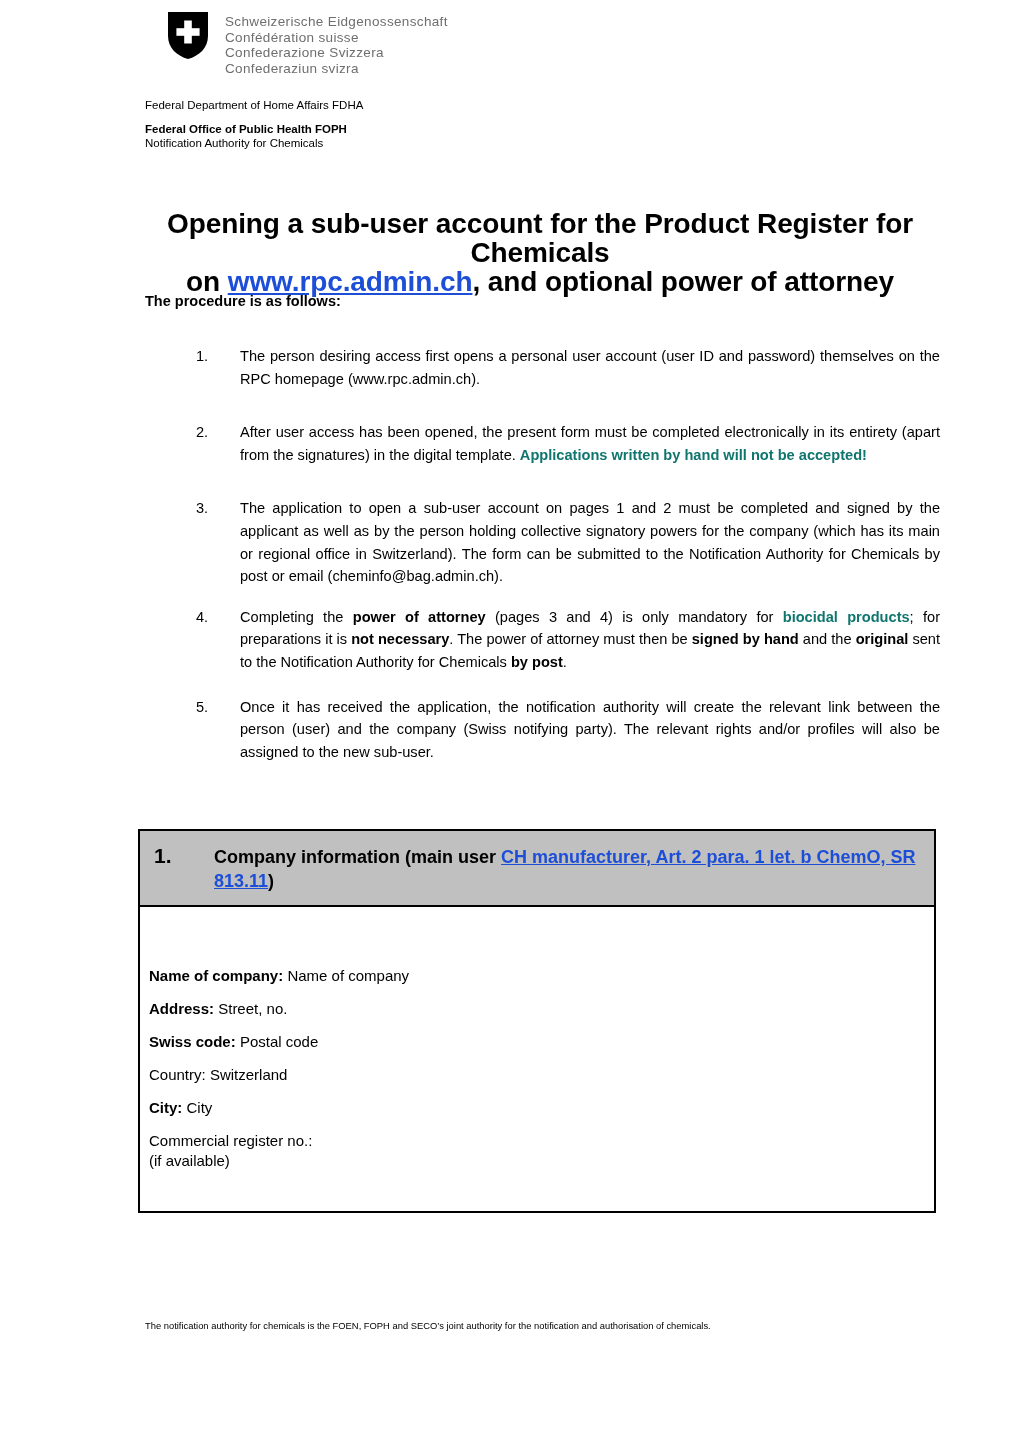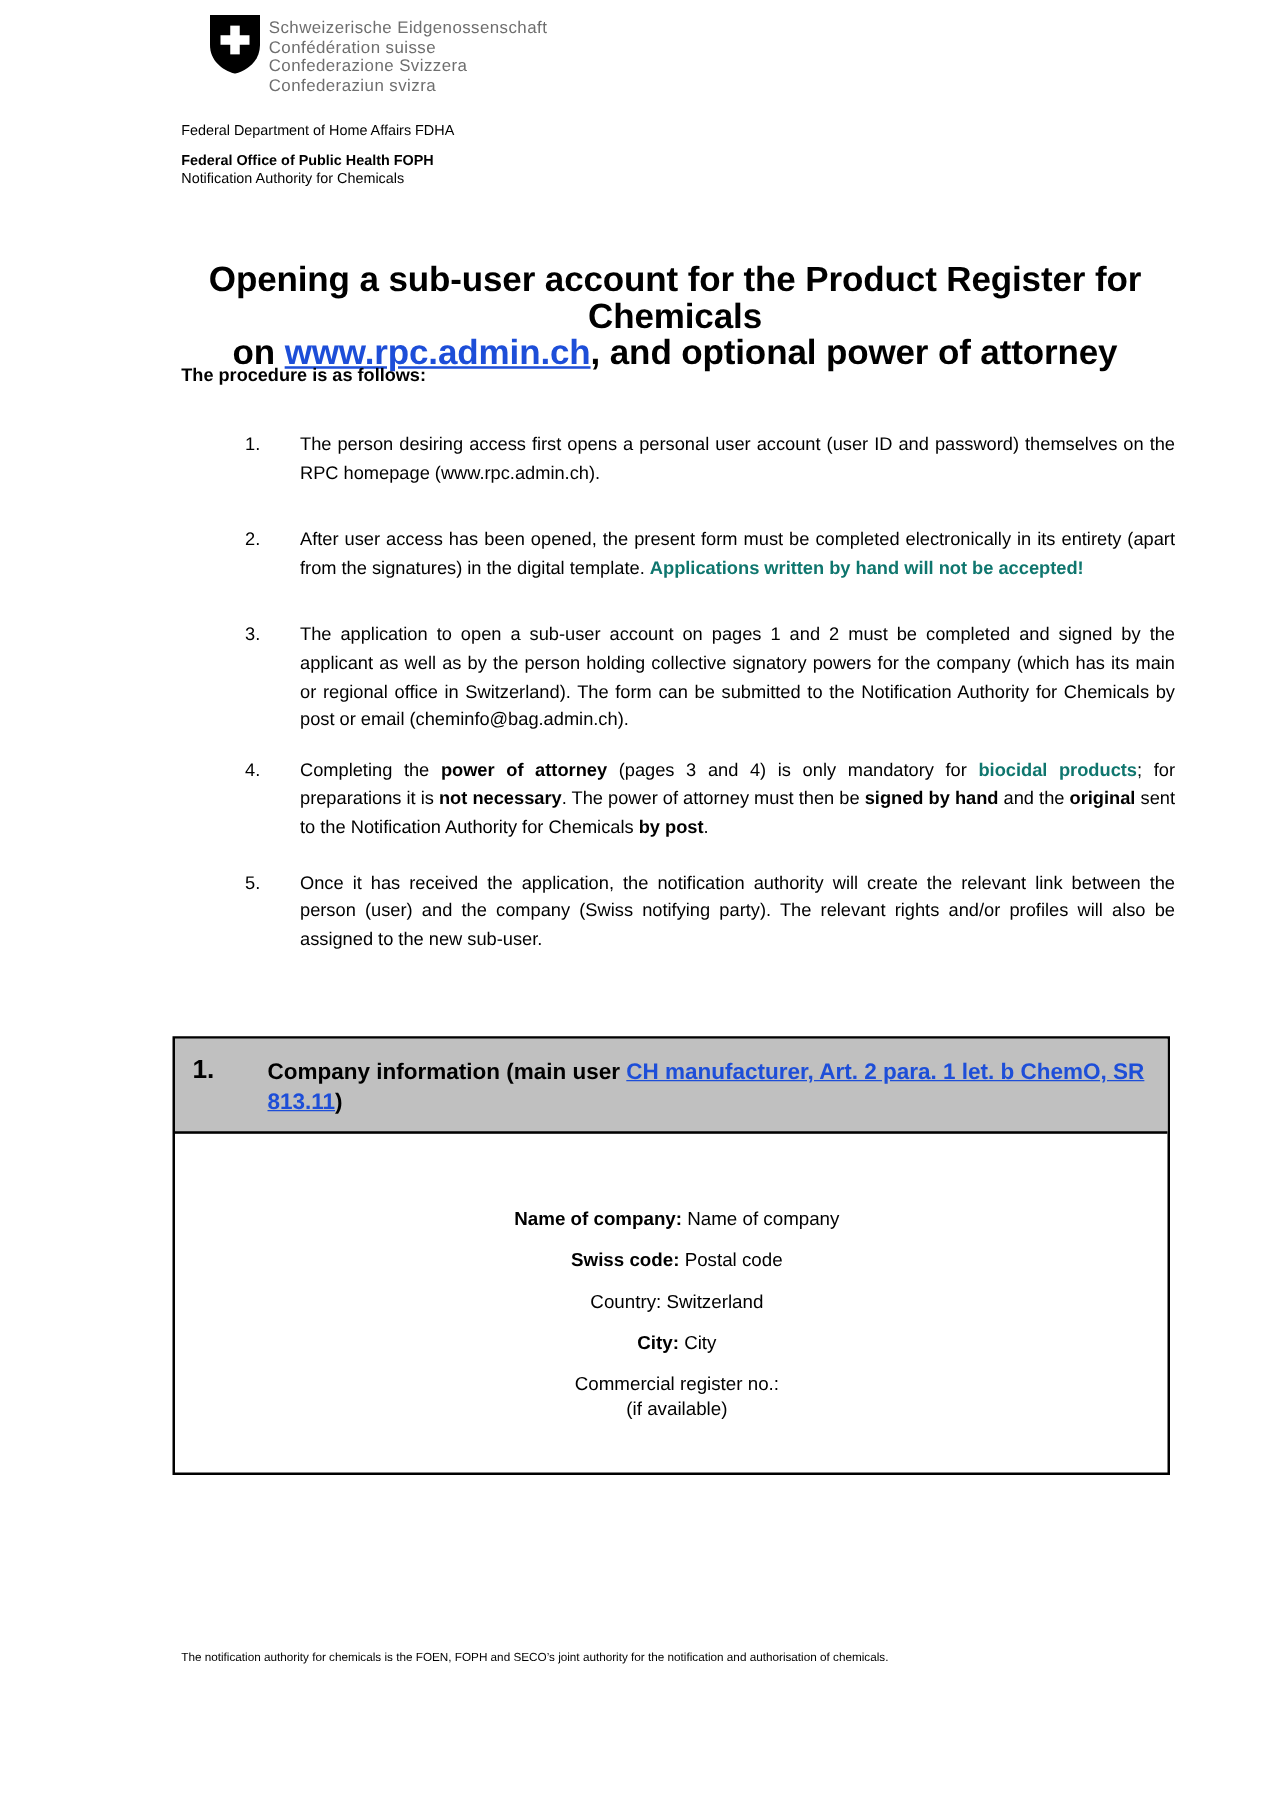--- a/index.html
+++ b/index.html
@@ -23,21 +23,21 @@
     box-sizing: border-box;
   }
 
   
   .masthead {
     position: absolute;
     left: 168px;
     top: 12px;
     display: flex;
     align-items: flex-start;
-    gap: 7px;
+    gap: 17px;
   }
   .coat-of-arms {
     width: 40px;
     height: 47px;
     flex: none;
     display: block;
   }
   .conf-names {
     font-size: 13.5px;
     line-height: 15.6px;
@@ -159,21 +159,20 @@
     padding-top: 1px;
   }
   .form-box-body {
     padding: 59px 0 40px 9px;
     box-sizing: border-box;
   }
   .field-row {
     font-size: 15px;
     line-height: 20px;
     margin-bottom: 13px;
-    text-align: center;
   }
   .field-row:last-child { margin-bottom: 0; }
   .field-label-b { font-weight: bold; }
   .field-sub { display: block; }
 
   
   .page-footer {
     position: absolute;
     left: 145px;
     top: 1320px;
@@ -249,20 +248,24 @@
       <div class="fb-num">1.</div>
       <div class="fb-title"><span>Company information (main user </span><a class="weblink" href="#">CH manufacturer, Art. 2 para. 1 let. b ChemO, SR 813.11</a><span>)</span></div>
     </div>
     <div class="form-box-body">
 
       <div class="field-row">
         <span class="field-label-b">Name of company:</span>
         <span> </span><span>Name of company</span>
       </div>
 
+      <div class="field-row">
+        <span class="field-label-b">Address:</span>
+        <span> </span><span>Street, no.</span>
+      </div>
 
       <div class="field-row">
         <span class="field-label-b">Swiss code:</span>
         <span> </span><span>Postal code</span>
       </div>
 
       <div class="field-row">
         <span>Country:</span>
         <span> </span><span>Switzerland</span>
       </div>

